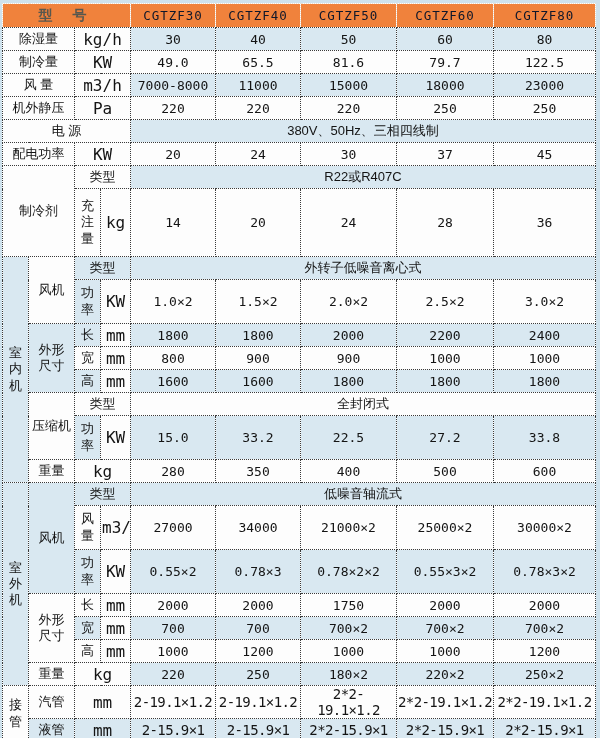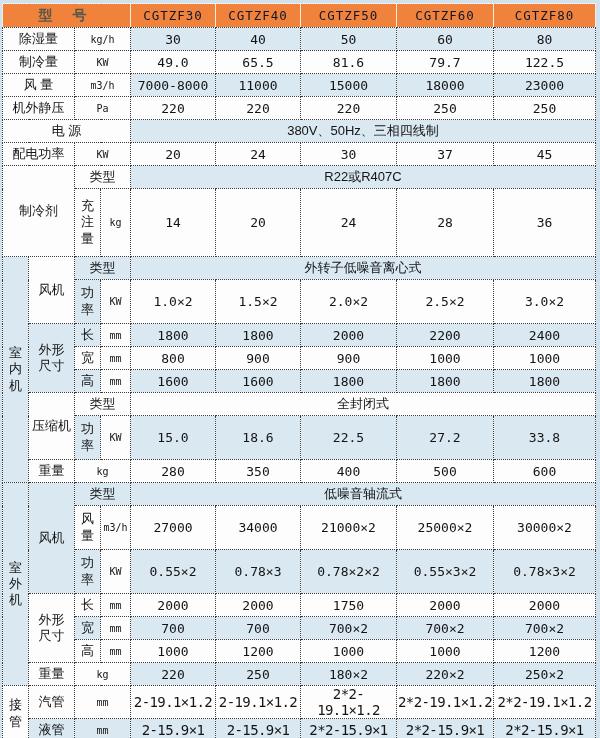--- a/index.html
+++ b/index.html
@@ -18,21 +18,21 @@
   td,th{
     border:1px dotted #3a3a3a;
     text-align:center;vertical-align:middle;
     color:#141414;
     font-family:"DejaVu Sans Mono","Liberation Mono",monospace;
     font-size:13px;
     padding:0 1px;
     overflow:hidden;
   }
   .lbl{font-family:"Liberation Sans","DejaVu Sans",sans-serif;font-size:13px;}
-  .u{font-size:10px;}
+  .u{font-size:16px;}
   .v{white-space:pre-line;line-height:1.25;}
   .sm{font-size:14px;letter-spacing:-0.6px;}
   .bg-blue{background:#d9e8f1;}
   .bg-white{background:#fdfdfd;}
   .bg-orange{background:#f0823c;border-color:#e8e0d4;border-bottom-color:#3a3a3a;}
   .hlabel{
     color:#57574e;font-weight:bold;font-size:14px;letter-spacing:8px;
     font-family:"Liberation Sans","DejaVu Sans",sans-serif;
   }
   .hmodel{color:#0f172a;font-size:12.5px;letter-spacing:1px;}
@@ -177,21 +177,21 @@
         <tr style="height: 23px;">
           <td rowspan="2" class="bg-white lbl">压缩机</td>
           <td colspan="2" class="bg-white lbl">类型</td>
           <td colspan="5" class="bg-white lbl">全封闭式</td>
         </tr>
         <tr style="height: 44px;">
           <td class="bg-blue lbl v">功
 率</td>
           <td class="bg-white u">KW</td>
           <td class="bg-blue">15.0</td>
-          <td class="bg-blue">18.6</td>
+          <td class="bg-blue">33.2</td>
           <td class="bg-blue">22.5</td>
           <td class="bg-blue">27.2</td>
           <td class="bg-blue">33.8</td>
         </tr>
         <tr style="height: 23px;">
           <td class="bg-white lbl">重量</td>
           <td colspan="2" class="bg-white u">kg</td>
           <td class="bg-white">280</td>
           <td class="bg-white">350</td>
           <td class="bg-white">400</td>

